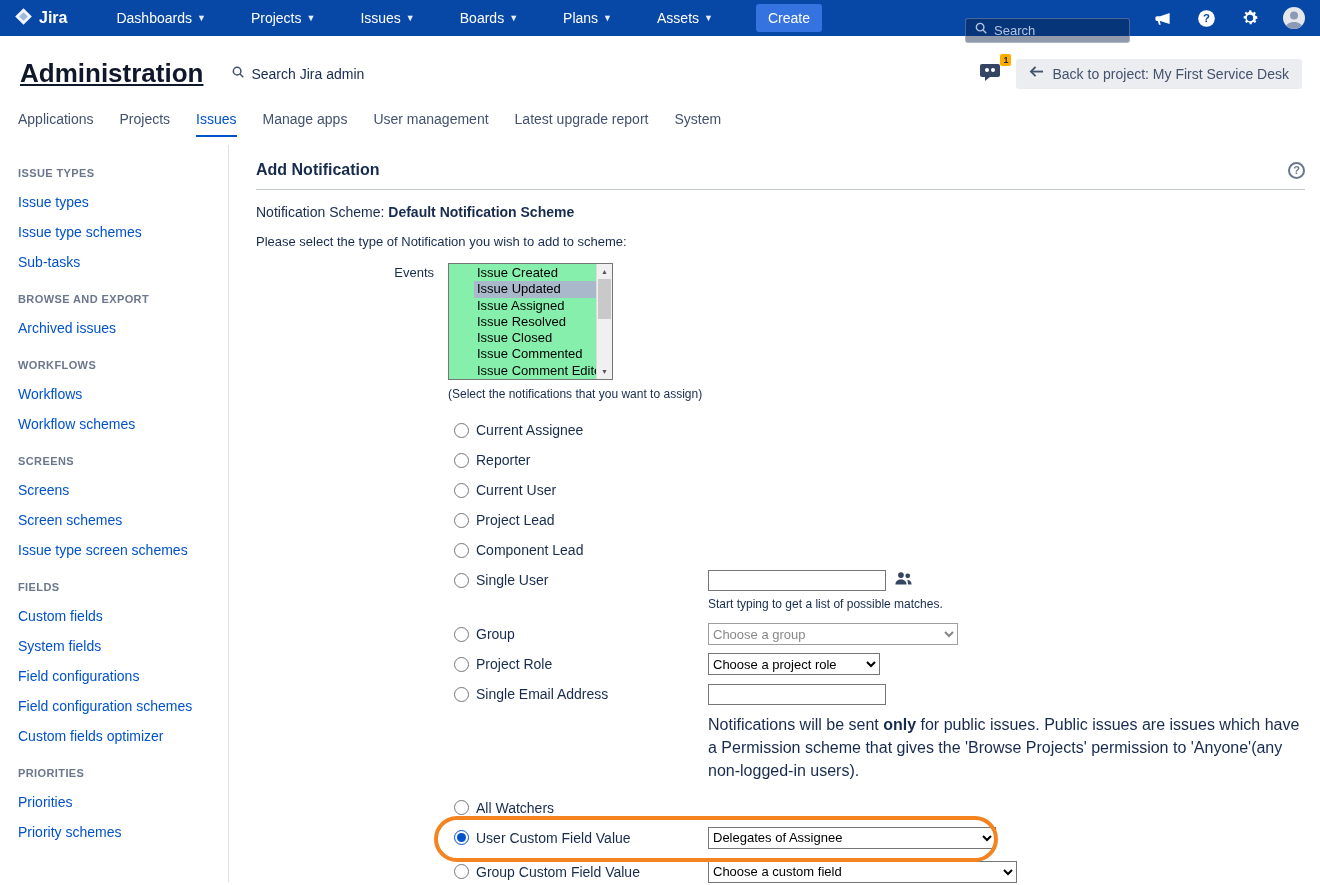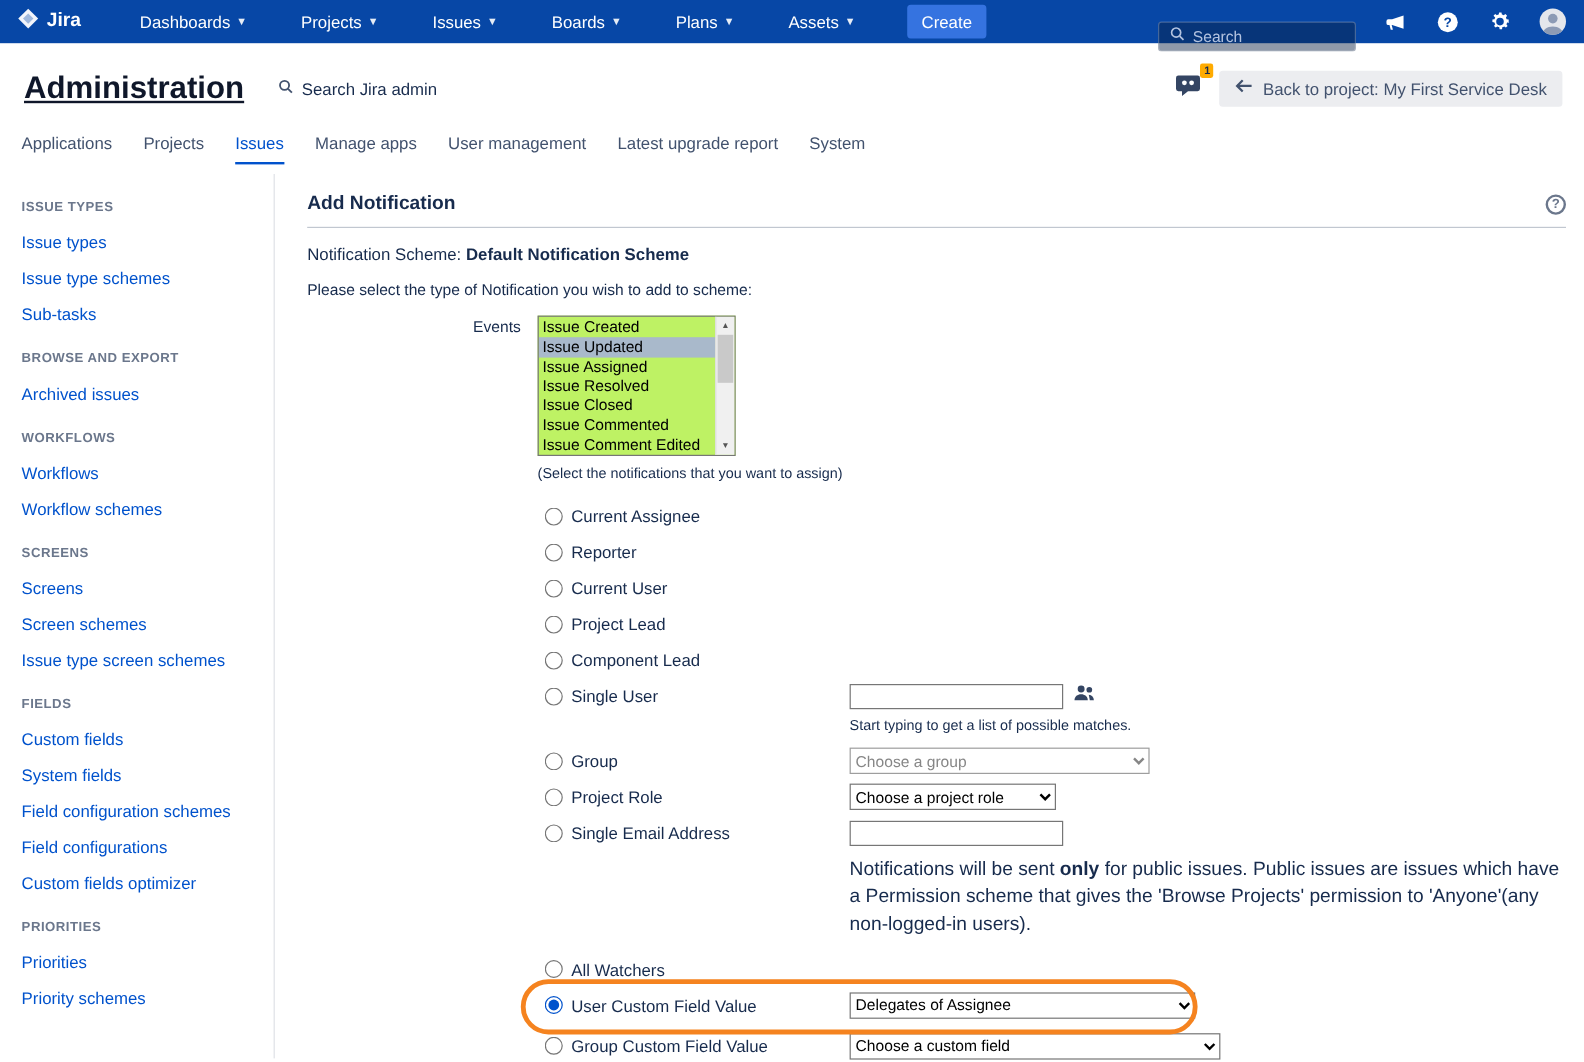--- a/index.html
+++ b/index.html
@@ -59,21 +59,21 @@
     color:#6B778C; font-size:11px; font-weight:700; display:flex; align-items:center;
     justify-content:center; cursor:pointer; }
   .scheme-line { font-size:14px; margin-top:14px; }
   .scheme-line b { font-weight:700; }
   .intro { font-size:13px; margin-top:14px; }
 
   .form-row { display:flex; align-items:flex-start; margin-top:14px; }
   .form-label { width:178px; text-align:right; margin-right:14px; font-size:13px; padding-top:2px; }
 
   
-  .listbox { display:flex; width:165px; height:117px; border:1px solid #767676; background:#bef264; }
+  .listbox { display:flex; width:165px; height:117px; border:1px solid #767676; background:#86efac;padding-left:25px; }
   .lb-opts { flex:1; overflow:hidden; padding-top:1px; }
   .lb-opt { font-size:13px; line-height:16.3px; padding:0 3px; white-space:nowrap; color:#000; cursor:default; }
   .lb-opt.selected { background:#A9B9CB; }
   .lb-scroll { width:16px; background:#F0F0F0; display:flex; flex-direction:column; border-left:1px solid #DCDCDC; }
   .lb-arrow { height:15px; display:flex; align-items:center; justify-content:center;
     font-size:7px; color:#555; cursor:pointer; }
   .lb-track { flex:1; position:relative; }
   .lb-thumb { position:absolute; top:0; left:1px; width:13px; height:40px; background:#C9C9C9; cursor:grab; }
   .events-hint { font-size:12px; margin:7px 0 0 192px; }
 
@@ -244,22 +244,22 @@
     <a class="side-item">Workflow schemes</a>
 
     <div class="side-title">SCREENS</div>
     <a class="side-item">Screens</a>
     <a class="side-item">Screen schemes</a>
     <a class="side-item">Issue type screen schemes</a>
 
     <div class="side-title">FIELDS</div>
     <a class="side-item">Custom fields</a>
     <a class="side-item">System fields</a>
+    <a class="side-item">Field configurations</a>
     <a class="side-item">Field configuration schemes</a>
-    <a class="side-item">Field configurations</a>
     <a class="side-item">Custom fields optimizer</a>
 
     <div class="side-title">PRIORITIES</div>
     <a class="side-item">Priorities</a>
     <a class="side-item">Priority schemes</a>
   </div>
 
   <div class="main">
     <div class="main-head">
       <div class="main-title">Add Notification</div>

